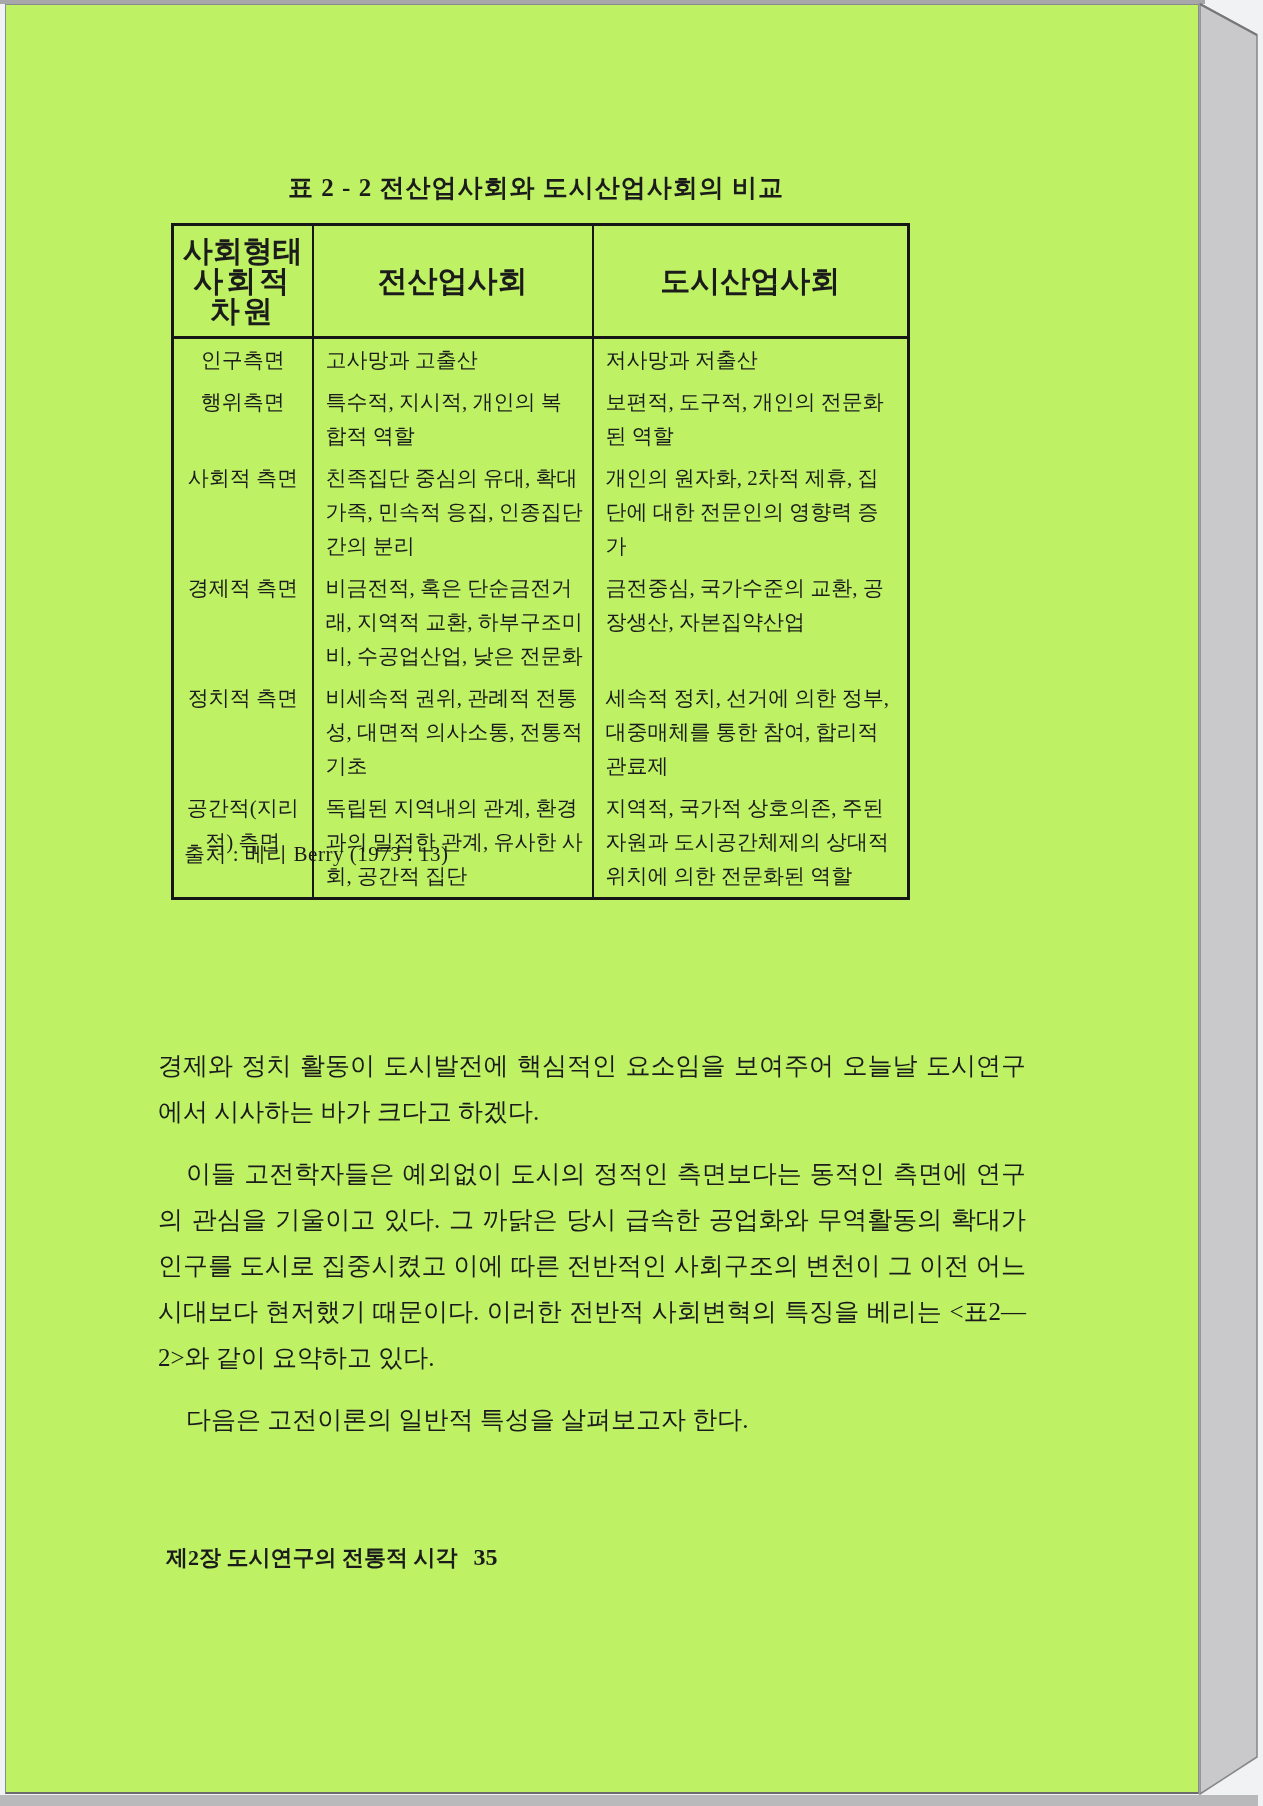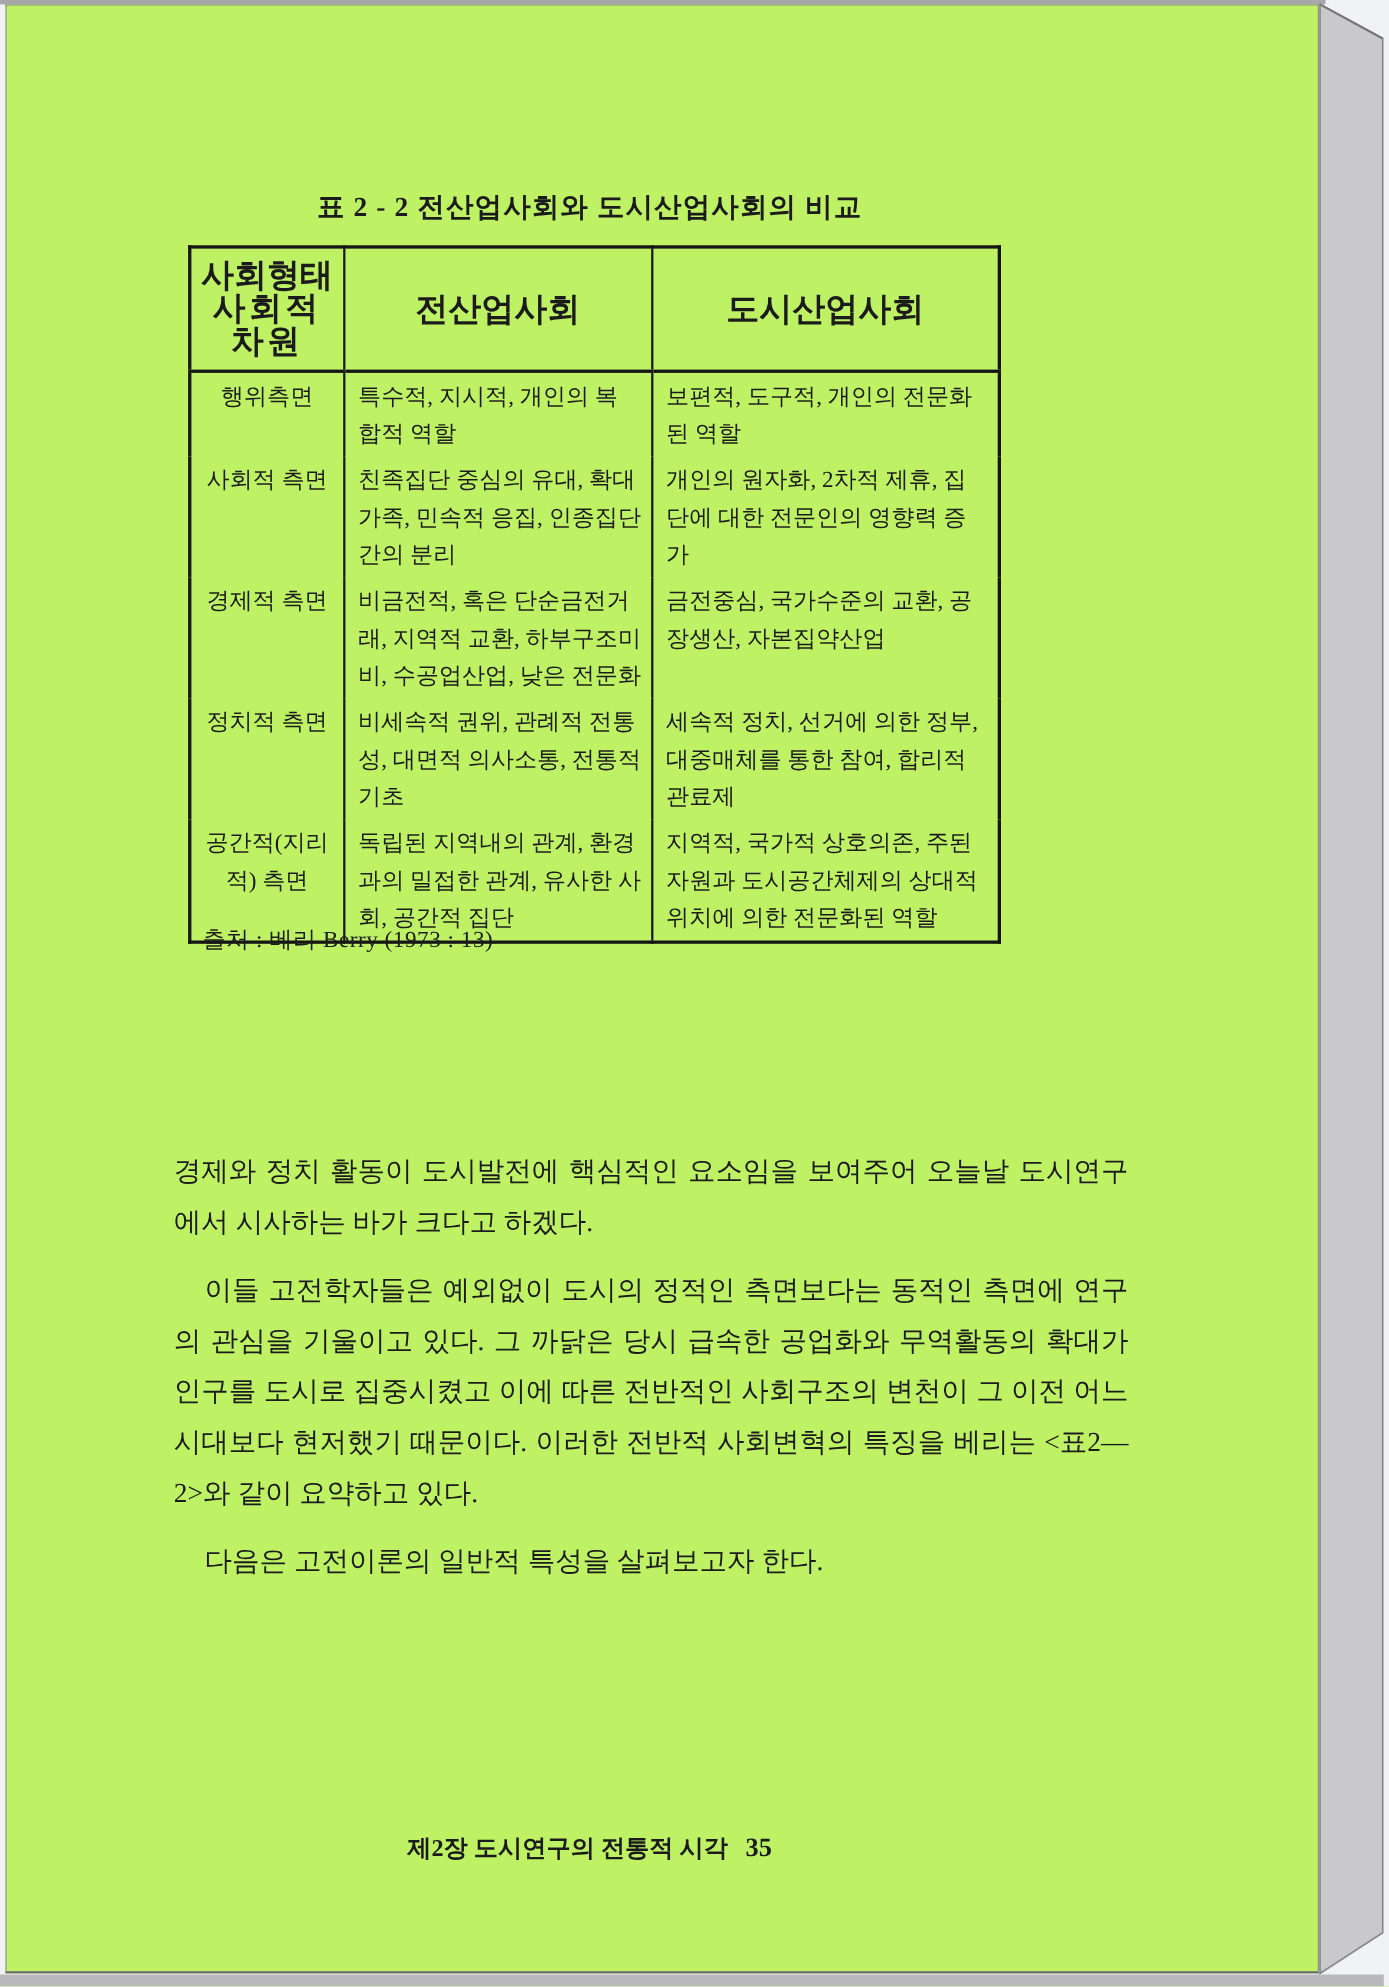--- a/index.html
+++ b/index.html
@@ -61,22 +61,22 @@
     font-size:21px;letter-spacing:0.5px;margin-top:13px;
   }
   .bodytext{
     position:absolute;left:136px;top:1022px;width:900px;
     font-size:25px;line-height:46px;
     text-align:justify;
   }
   .bodytext p{margin:16px;text-indent:28px;}
   .bodytext p.noindent{text-indent:0;}
   .footer{
-    position:absolute;left:160px;top:1660px;width:740px;
-    text-align:center;font-size:22px;font-weight:600;
+    position:absolute;left:160px;top:1538px;width:740px;
+    text-align:left;font-size:22px;font-weight:600;
   }
   .footer .pagenum{font-size:24px;margin-left:16px;font-weight:600;}
 </style>
 </head>
 <body>
 
 <div class="canvas">
 
   <svg class="edge-svg" width="1263" height="1806" viewBox="0 0 1263 1806" aria-hidden="true">
     <rect x="0" y="0" width="1205" height="4" fill="#a7a7a9"></rect>
@@ -99,20 +99,25 @@
         <tr>
           <th>
             <span class="corner-top">사회형태</span>
             <span class="corner-bottom">사회적 차원</span>
           </th>
           <th>전산업사회</th>
           <th>도시산업사회</th>
         </tr>
       </thead>
       <tbody>
+        <tr>
+          <td class="lbl">인구측면</td>
+          <td>고사망과 고출산</td>
+          <td>저사망과 저출산</td>
+        </tr>
         <tr>
           <td class="lbl">행위측면</td>
           <td>특수적, 지시적, 개인의 복
 합적 역할</td>
           <td>보편적, 도구적, 개인의 전문화
 된 역할</td>
         </tr>
         <tr>
           <td class="lbl">사회적 측면</td>
           <td>친족집단 중심의 유대, 확대

